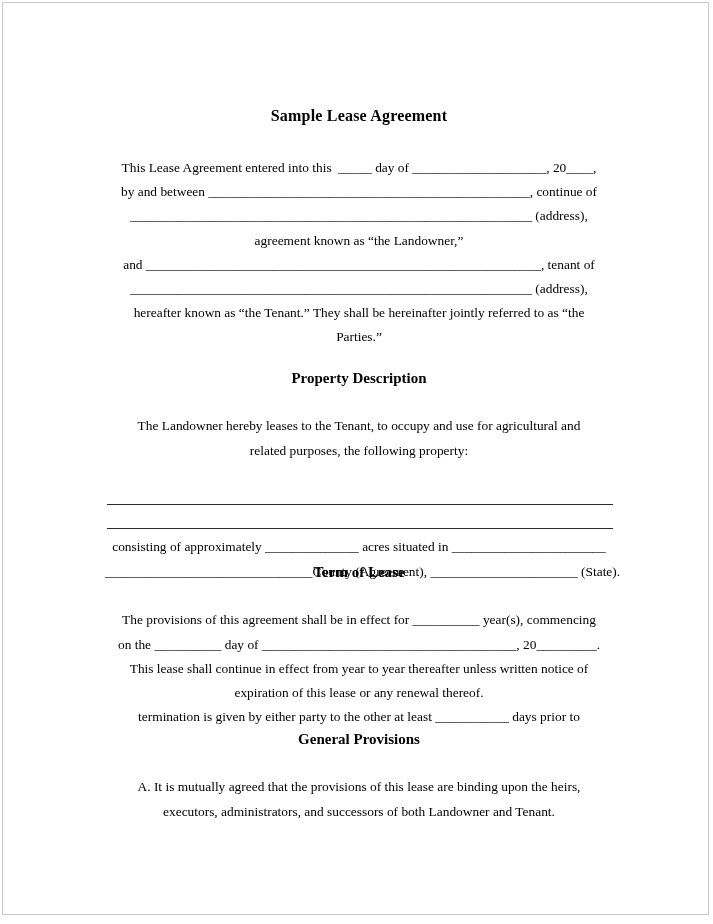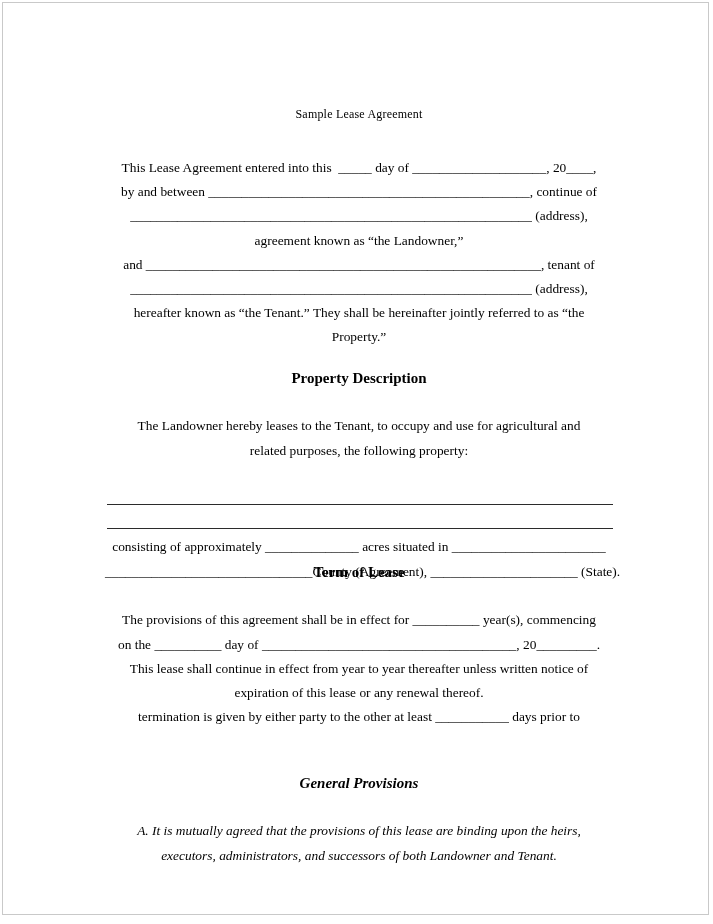--- a/index.html
+++ b/index.html
@@ -24,22 +24,22 @@
     border: 1px solid #c9c9c9;
     box-sizing: border-box;
   }
   .content {
     position: absolute;
     left: 102px;
     top: 0;
     width: 508px;
   }
   .doc-title {
-    font-size: 12px;
-    font-weight: normal;
+    font-size: 16px;
+    font-weight: bold;
     text-align: center;
     margin: 0;
     padding: 0;
     position: absolute;
     top: 104px;
     left: 0;
     width: 508px;
     letter-spacing: 0.2px;
   }
   .body-block {
@@ -90,21 +90,21 @@
     <h1 class="doc-title">Sample Lease Agreement</h1>
 
     <div class="body-block" style="top: 153px;">
       <div class="para u">This Lease Agreement entered into this  _____ day of ____________________, 20____,</div>
       <div class="para u">by and between ________________________________________________, continue of</div>
       <div class="para u">____________________________________________________________ (address),</div>
       <div class="para u">agreement known as “the Landowner,”</div>
       <div class="para u">and ___________________________________________________________, tenant of</div>
       <div class="para u">____________________________________________________________ (address),</div>
       <div class="para u">hereafter known as “the Tenant.” They shall be hereinafter jointly referred to as “the</div>
-      <div class="para u">Property.”</div>
+      <div class="para u">Parties.”</div>
     </div>
 
     <div class="body-block" style="top: 363px;">
       <div class="heading">Property Description</div>
       <div class="spacer-line"></div>
       <div class="para u">The Landowner hereby leases to the Tenant, to occupy and use for agricultural and</div>
       <div class="para u">related purposes, the following property:</div>
       <div class="spacer-line"></div>
       <div class="blank-rule"></div>
       <div class="blank-rule"></div>
@@ -115,21 +115,21 @@
     <div class="body-block" style="top: 557px;">
       <div class="heading">Term of Lease</div>
       <div class="spacer-line"></div>
       <div class="para u">The provisions of this agreement shall be in effect for __________ year(s), commencing</div>
       <div class="para u">on the __________ day of ______________________________________, 20_________.</div>
       <div class="para u">This lease shall continue in effect from year to year thereafter unless written notice of</div>
       <div class="para u">expiration of this lease or any renewal thereof.</div>
       <div class="para u">termination is given by either party to the other at least ___________ days prior to</div>
     </div>
 
-    <div class="body-block" style="top: 768px; font-style: italic;">
+    <div class="body-block" style="top: 724px;">
       <div class="heading">General Provisions</div>
       <div class="spacer-line"></div>
       <div class="para u">A. It is mutually agreed that the provisions of this lease are binding upon the heirs,</div>
       <div class="para u">executors, administrators, and successors of both Landowner and Tenant.</div>
     </div>
 
   </div>
 </div>
 
 </body></html>

